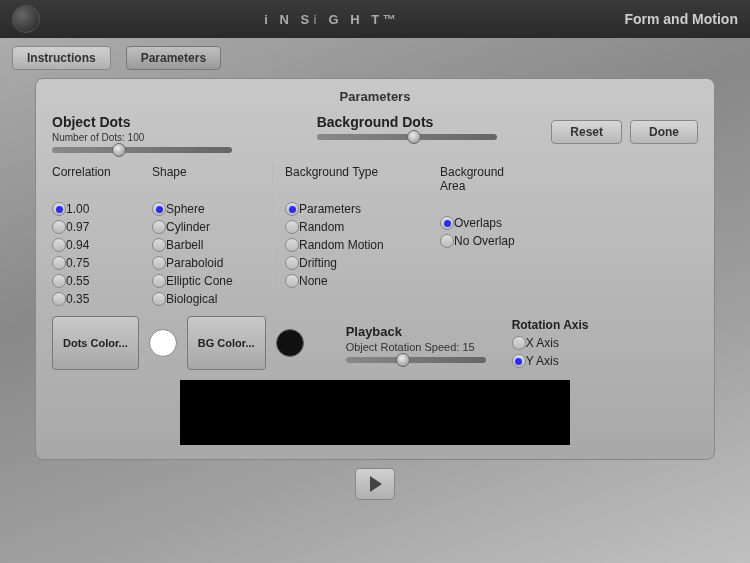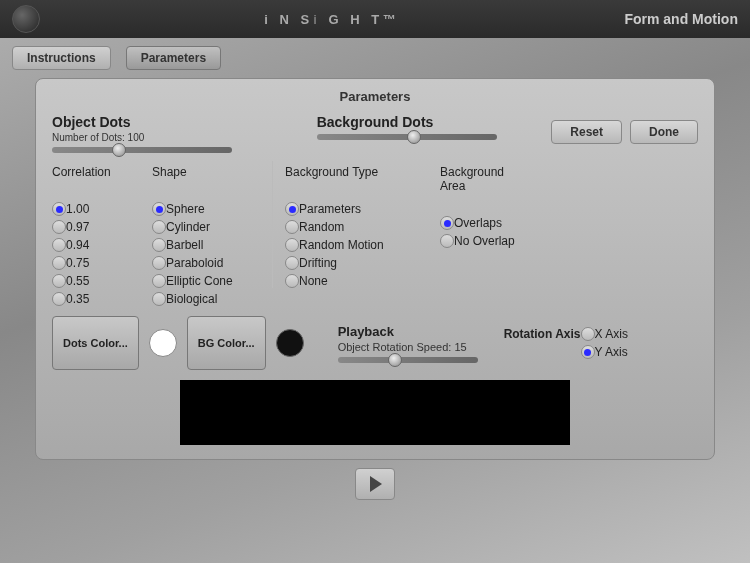--- a/index.html
+++ b/index.html
@@ -268,21 +268,21 @@
       border: 1px solid #666;
       position: absolute;
       top: -4px;
       left: 50px;
     }
 
     
     .rotation-area {
       margin-left: 16px;
       display: flex;
-      flex-direction: row;
+      flex-direction: column;
     }
     .rotation-header {
       font-size: 12px;
       font-weight: bold;
       color: #222;
       margin-bottom: 4px;
     }
 
     
     .preview-area {
@@ -474,21 +474,21 @@
       </div>
     </div>
   </div>
 
   <div class="bottom-section">
     <button class="color-btn">Dots Color...</button>
     <div class="color-swatch-white"></div>
     <button class="color-btn">BG Color...</button>
     <div class="color-swatch-black"></div>
 
-    <div class="playback-area" style="margin-left:24px;">
+    <div class="playback-area" style="margin-left:32px;">
       <div class="playback-header">Playback</div>
       <div class="playback-speed">Object Rotation Speed: 15</div>
       <div class="slider-track-h">
         <div class="slider-thumb-h"></div>
       </div>
     </div>
 
     <div class="rotation-area" style="margin-left:16px;">
       <div class="rotation-header">Rotation Axis</div>
       <div class="radio-group">

